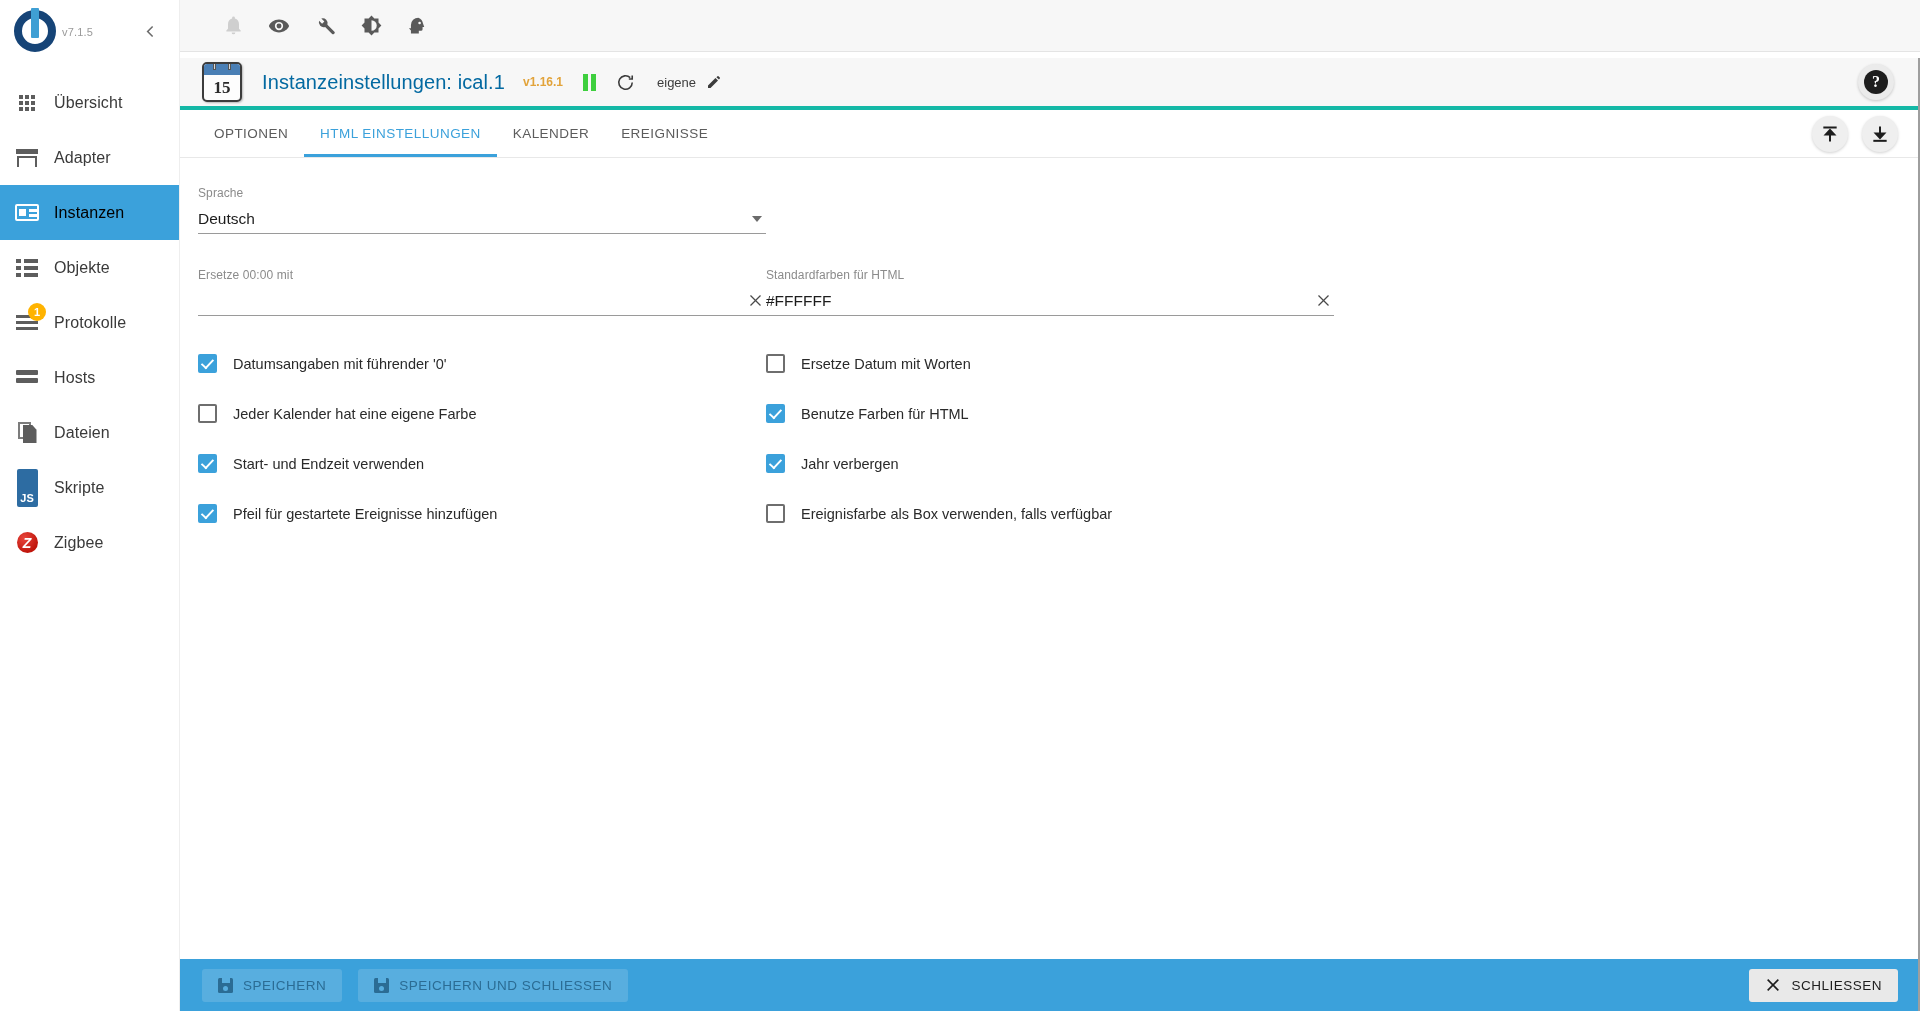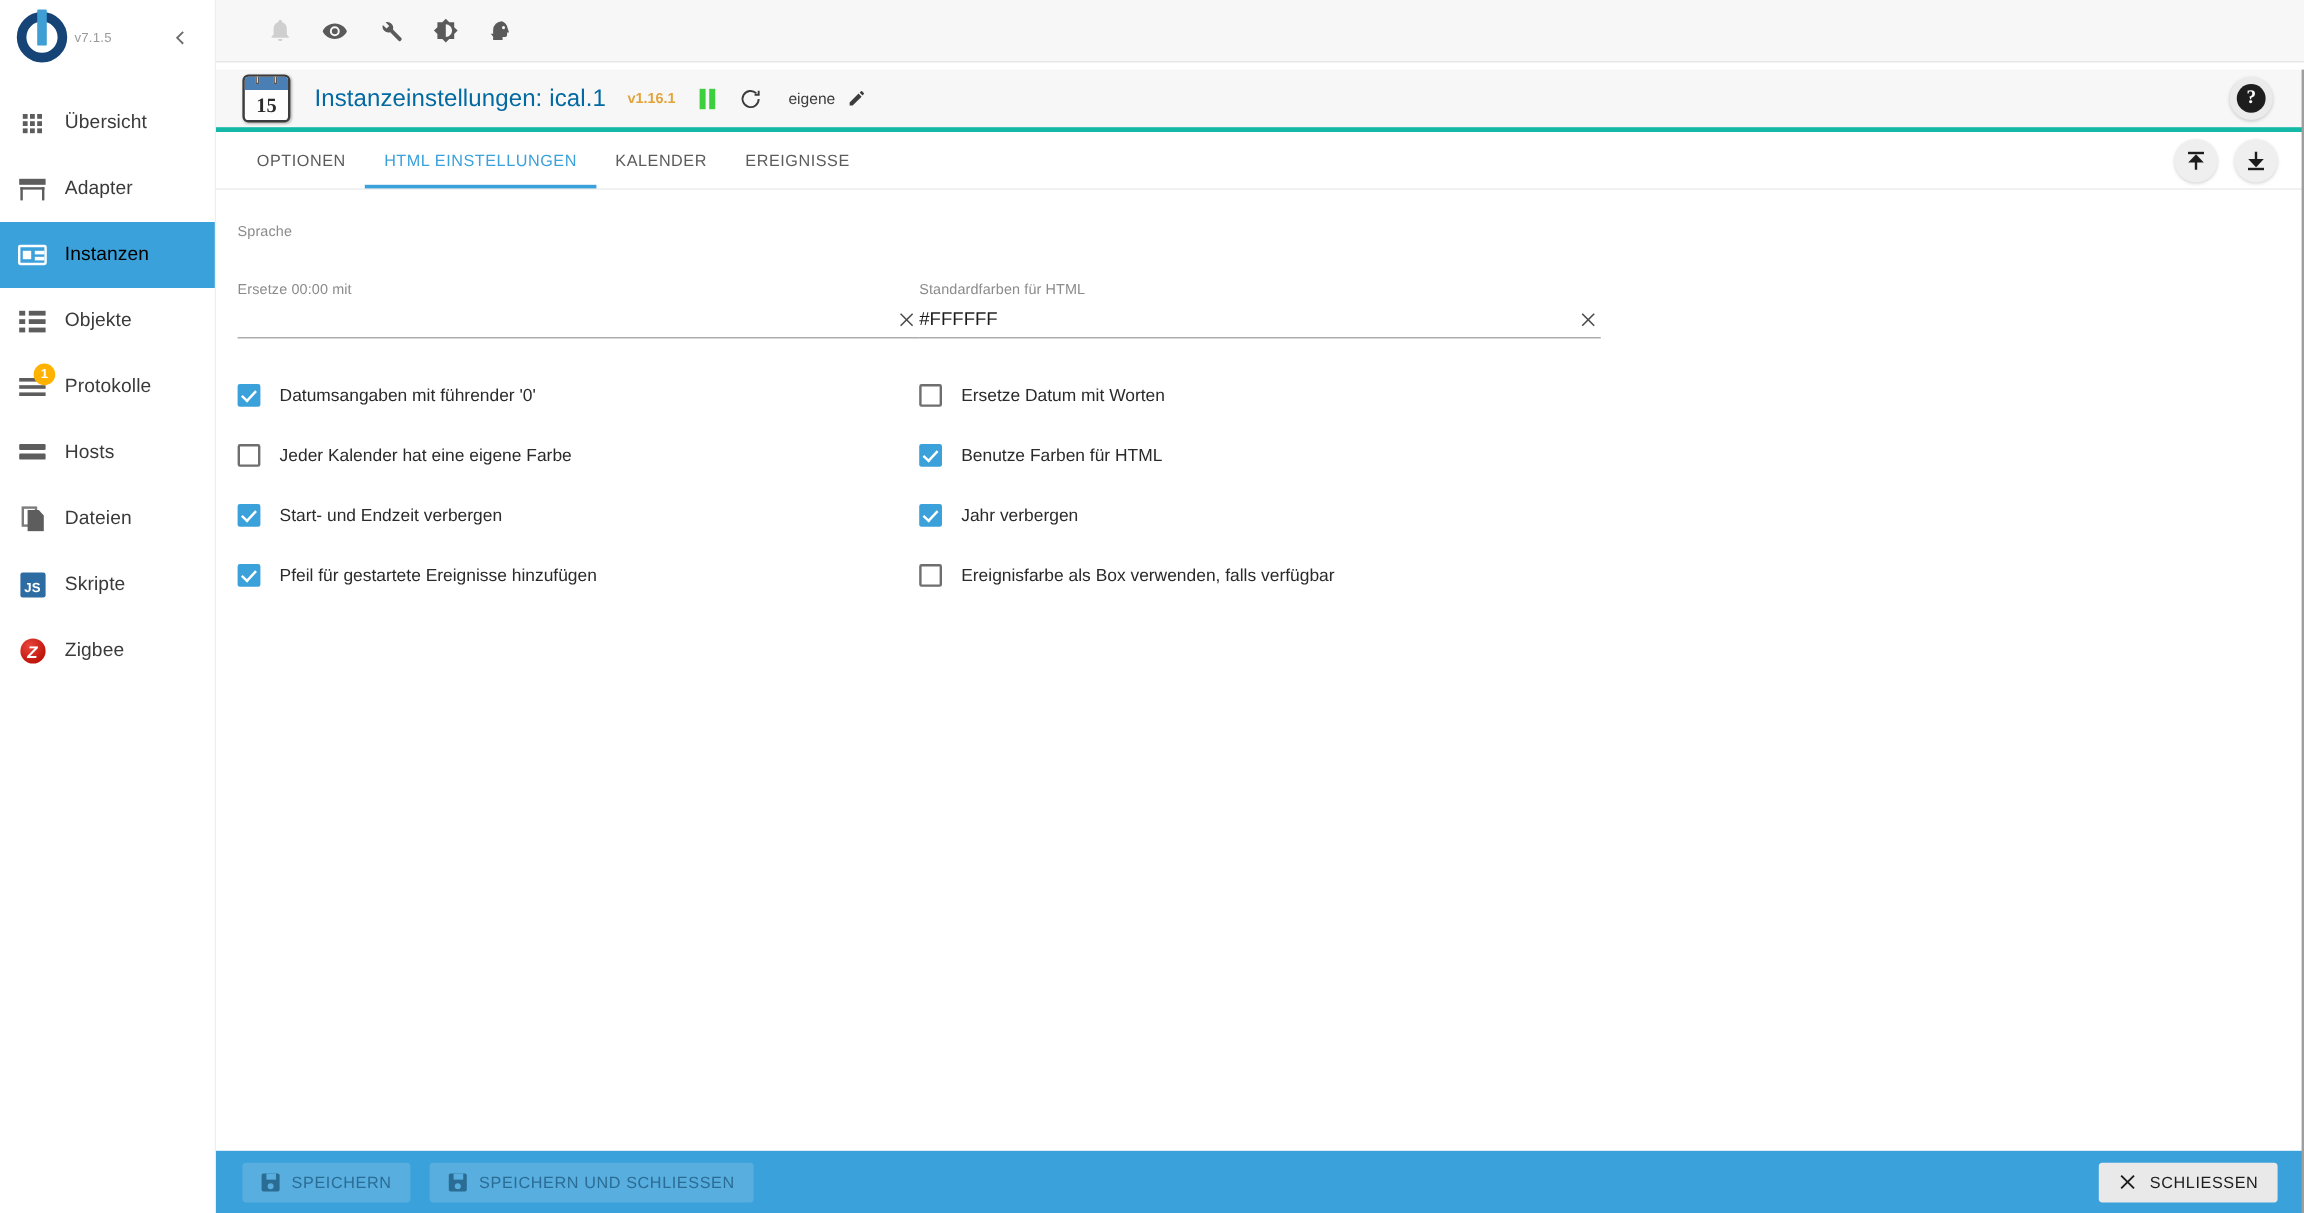--- a/index.html
+++ b/index.html
@@ -103,21 +103,21 @@
 
   .ic-log { width: 22px; height: 18px; position: relative; }
   .ic-log span { position: absolute; left: 0; width: 22px; height: 3px; background: #5d5d5d; }
   .ic-hosts { width: 22px; height: 18px; position: relative; }
   .ic-hosts span { position: absolute; left: 0; width: 22px; height: 5px; background: #5d5d5d; border-radius: 1px; }
 
   .ic-file { width: 19px; height: 21px; position: relative; }
   .ic-file .back { position: absolute; left: 0; top: 0; width: 13px; height: 17px; border: 2px solid #7c7c7c; }
   .ic-file .front { position: absolute; left: 5px; top: 3px; width: 14px; height: 18px; background: #5d5d5d; clip-path: polygon(0 0, 70% 0, 100% 26%, 100% 100%, 0 100%); }
 
-  .ic-js { width: 21px; height: 21px; background: #2d6ca2; border-radius: 2px;
+  .ic-js { width: 21px; height: 38px; background: #2d6ca2; border-radius: 2px;
            color: #fff; font-size: 11px; font-weight: bold; font-family: "Liberation Sans", sans-serif;
            display:flex; align-items:flex-end; justify-content:center; line-height: 1.5; }
 
   .ic-zig { width: 21px; height: 21px; border-radius: 50%;
             background: radial-gradient(circle at 35% 30%, #e8453c 0%, #c0160c 70%);
             color: #fff; font-size: 14px; font-weight: bold; font-style: italic;
             display: flex; align-items: center; justify-content: center; }
 
   
   .main { flex: 1; height: 1011px; display: flex; flex-direction: column; position: relative; background: #ffffff; }
@@ -545,20 +545,24 @@
           </div>
         </div>
       </div>
 
       <div class="form-body">
 
         <div class="row">
           <div class="col">
             <div class="field">
               <div class="field-label">Sprache</div>
+              <div class="field-control">
+                <span class="field-value">Deutsch</span>
+                <span class="select-arrow"></span>
+              </div>
             </div>
           </div>
         </div>
 
         <div class="row" style="margin-top:26px;">
           <div class="col">
             <div class="field">
               <div class="field-label">Ersetze 00:00 mit</div>
               <div class="field-control">
                 <span class="field-value"></span>
@@ -607,21 +611,21 @@
             </div>
             <div class="check-cell">
               <span class="cb on"></span>
               <span class="cb-label">Benutze Farben für HTML</span>
             </div>
           </div>
 
           <div class="check-row" style="margin-top:31px;">
             <div class="check-cell">
               <span class="cb on"></span>
-              <span class="cb-label">Start- und Endzeit verbergen</span>
+              <span class="cb-label">Start- und Endzeit verwenden</span>
             </div>
             <div class="check-cell">
               <span class="cb on"></span>
               <span class="cb-label">Jahr verbergen</span>
             </div>
           </div>
 
           <div class="check-row" style="margin-top:31px;">
             <div class="check-cell">
               <span class="cb on"></span>

